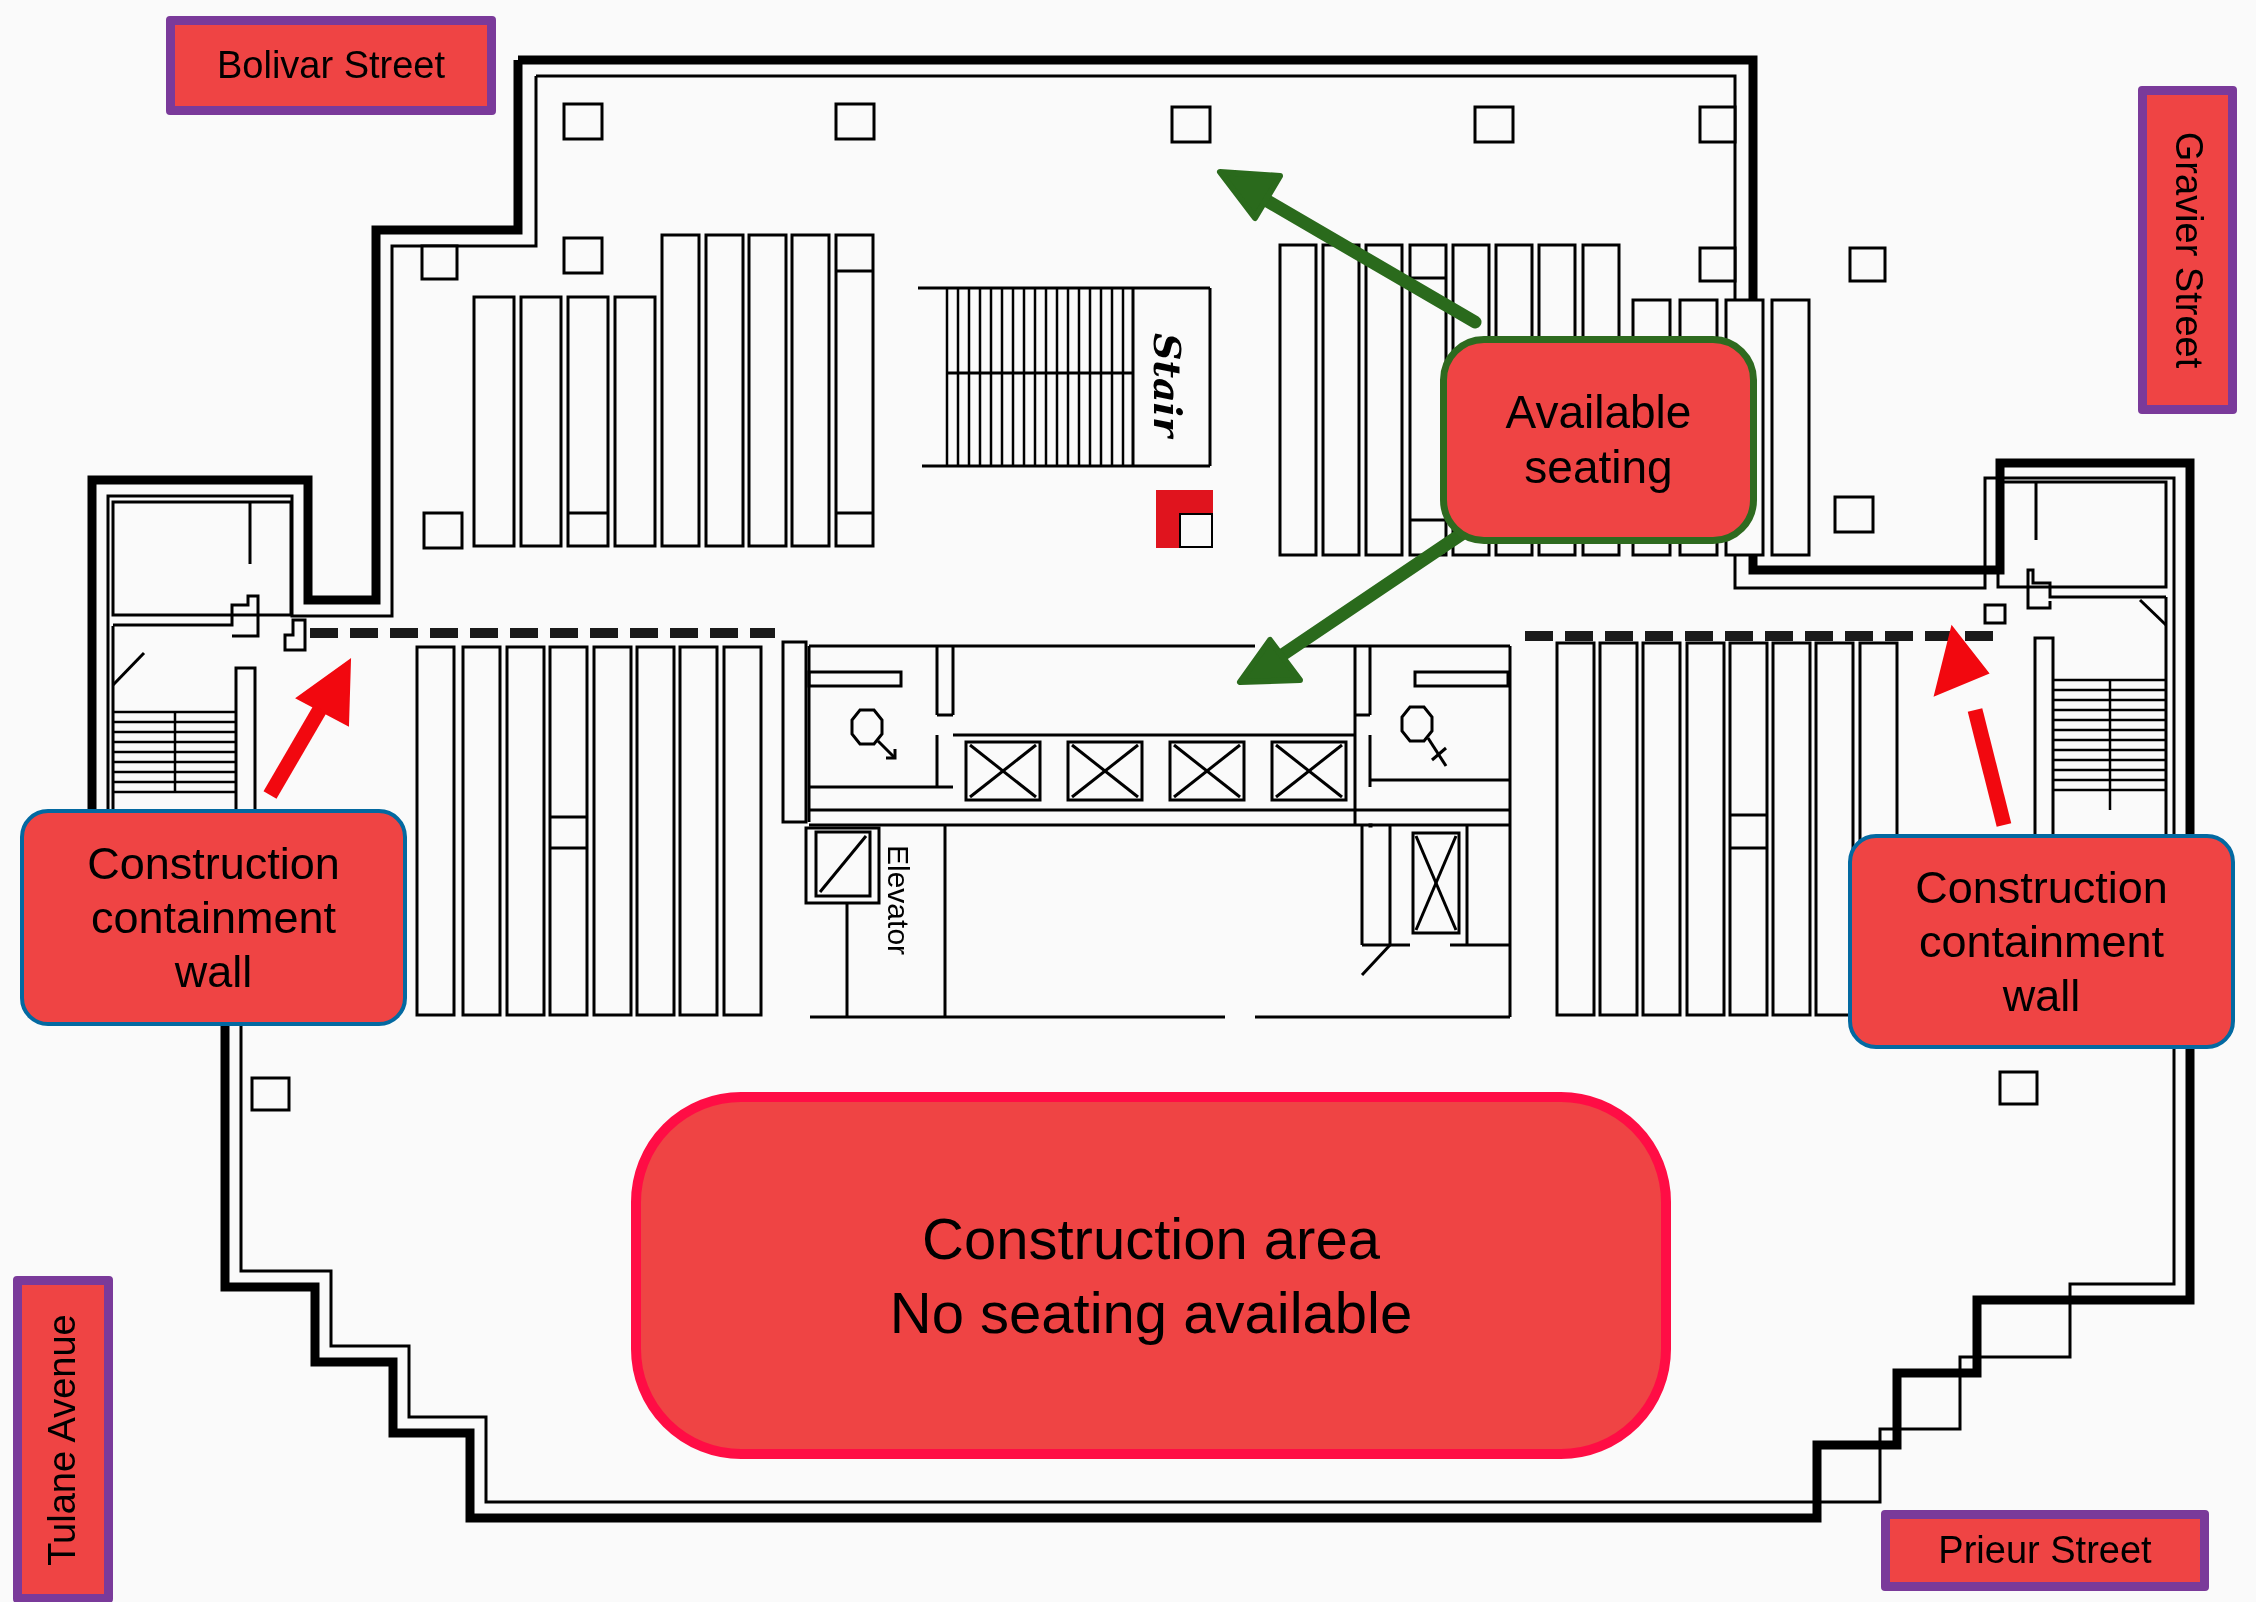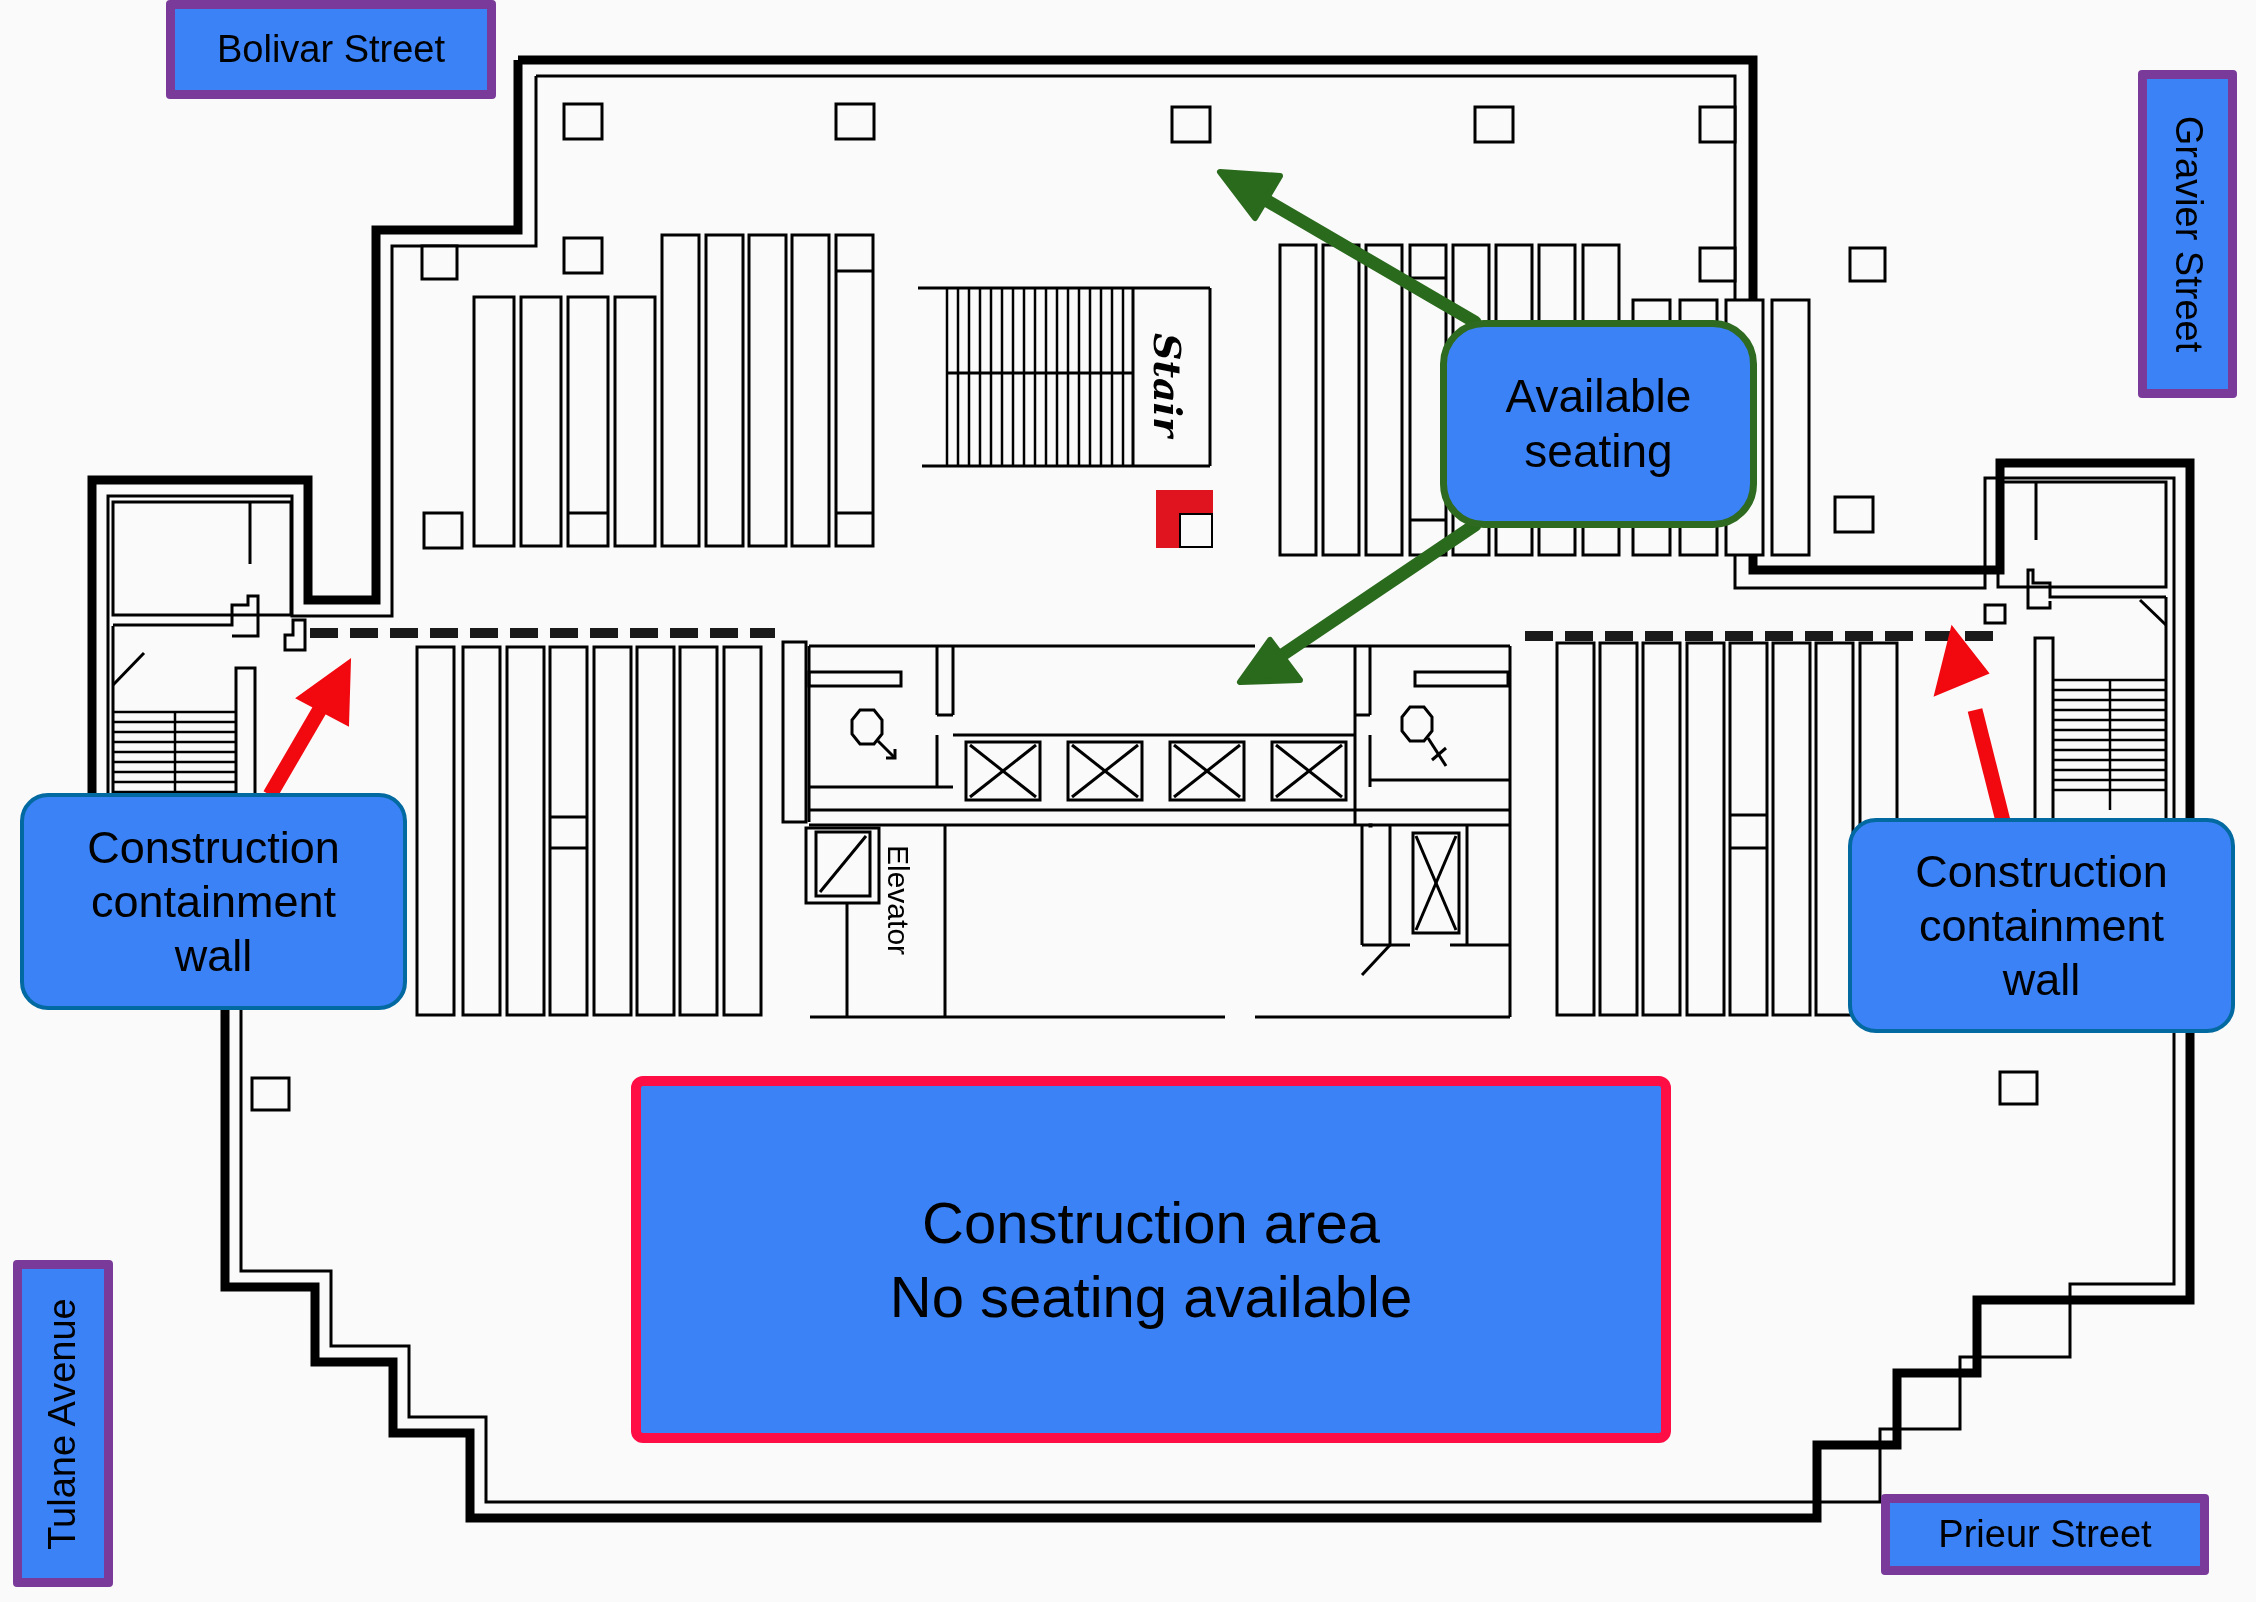--- a/index.html
+++ b/index.html
@@ -1,18 +1,18 @@
 <!DOCTYPE html>
 <html><head>
 <meta charset="utf-8">
 <style>
   html, body { margin:0; padding:0; background:#fafafa; }
   body { width:2256px; height:1602px; position:relative; overflow:hidden; font-family:"Liberation Sans", sans-serif; }
   #plan { position:absolute; left:0; top:0; }
-  .label-box { position:absolute; box-sizing:border-box; background:#3b82f6; display:flex; align-items:center; justify-content:center; text-align:center; color:#000; font-family:"Liberation Sans", sans-serif; line-height:1.2; }
+  .label-box { position:absolute; box-sizing:border-box; background:#ef4444; display:flex; align-items:center; justify-content:center; text-align:center; color:#000; font-family:"Liberation Sans", sans-serif; line-height:1.2;margin-top:16px; }
   .street { border:9px solid #7a3a9a; border-radius:4px; font-size:38px; }
   .street-v { position:absolute; }
   .street-v .txt { position:absolute; left:50%; top:50%; white-space:nowrap; font-size:38px; }
   .callout-green { border:7px solid #2e6a1f; border-radius:44px; font-size:46px; }
   .callout-red { border:4px solid #0369a1; border-radius:28px; font-size:45px; }
   .callout-area { border:10px solid #ff0d45; border-radius:110px; font-size:58px; line-height:1.27; }
   .elev-label { position:absolute; font-size:30px; white-space:nowrap; transform-origin:0 0; }
   .stair-label { position:absolute; font-family:"DejaVu Serif", serif; font-weight:bold; font-style:italic; font-size:38px; white-space:nowrap; transform-origin:0 0; }
 </style>
 </head>
@@ -285,16 +285,16 @@
 </div>
 
 <div class="label-box street" style="left:1881px; top:1494px; width:328px; height:81px;">Prieur Street</div>
 
 <div class="label-box callout-green" style="left:1440px; top:320px; width:317px; height:208px; padding:16px 40px;">Available seating</div>
 
 <div class="label-box callout-red" style="left:20px; top:793px; width:387px; height:217px; padding:0 50px;">Construction containment wall</div>
 
 <div class="label-box callout-red" style="left:1848px; top:818px; width:387px; height:215px; padding:0 50px;">Construction containment wall</div>
 
-<div class="label-box callout-area" style="left:631px; top:1076px; width:1040px; height:367px; flex-direction:column;border-radius:12px;">
+<div class="label-box callout-area" style="left:631px; top:1076px; width:1040px; height:367px; flex-direction:column;">
   <div>Construction area</div>
   <div>No seating available</div>
 </div>
 
 </body></html>

